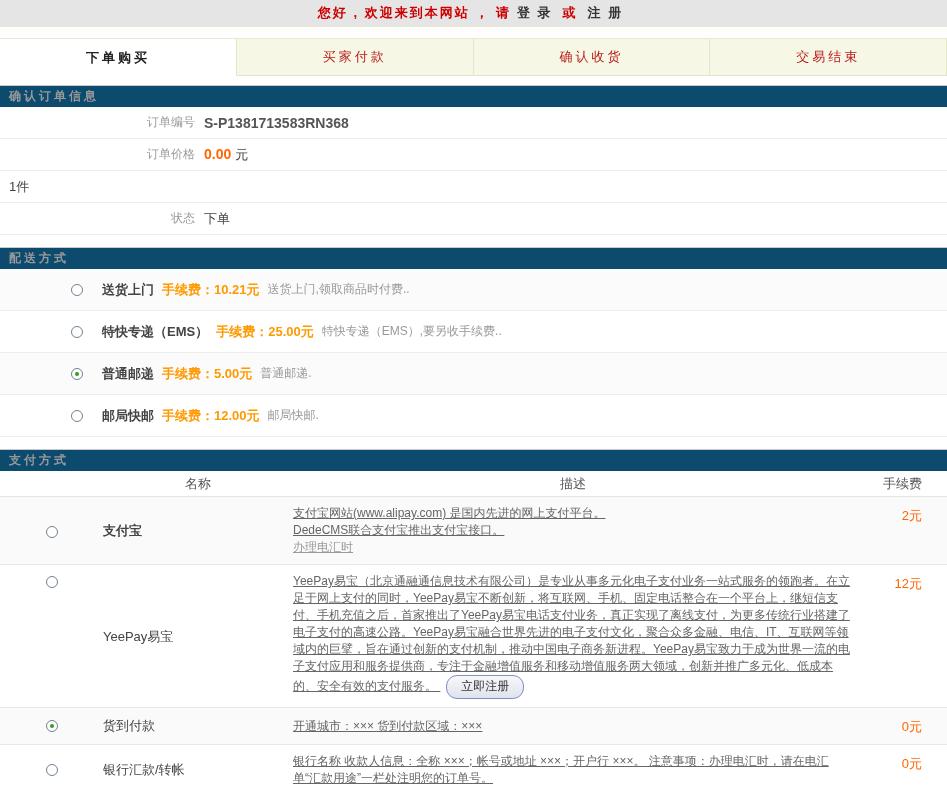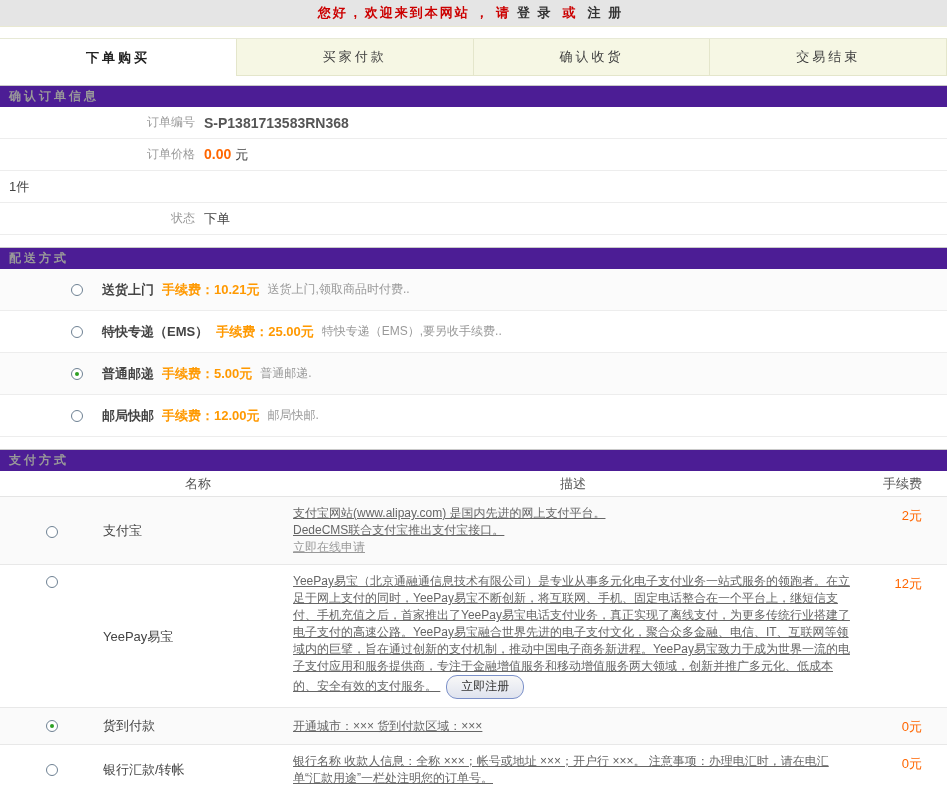--- a/index.html
+++ b/index.html
@@ -11,29 +11,29 @@
             display:flex; align-items:center; justify-content:center;
             font-size:13px; font-weight:bold; letter-spacing:2px; }
   .topbar .red { color:#cc0000; }
   .topbar a { color:#333; text-decoration:none; margin:0 6px; cursor:pointer; }
   .topbar .or { color:#cc0000; margin:0 4px; }
 
   
   .tabs-gap { height:11px; background:#fff; }
   .tabs { height:38px; display:flex; border-top:1px solid #e7e9d6; }
   .tab { flex:1; display:flex; align-items:center; justify-content:center;
-         font-size:13px; letter-spacing:3px; color:#404040;
+         font-size:13px; letter-spacing:3px; color:#b91c1c;
          background:#f6f7e4; border:1px solid #e4e6cb; border-top:none; cursor:pointer; }
   .tab + .tab { border-left:none; }
   .tab.active { background:#fff; border:none; border-right:1px solid #e4e6cb;
                 color:#222; font-weight:bold; }
   .tabs-after { height:9px; background:#fff; }
 
   
-  .sec-head { height:22px; background:#4c1d95; border-top:1px solid #c9c9c9;
+  .sec-head { height:22px; background:#0c4a6e; border-top:1px solid #c9c9c9;
               line-height:21px; padding-left:9px; color:#999; font-weight:bold;
               font-size:12px; letter-spacing:3px; }
 
   
   .info-row { height:32px; display:flex; align-items:center; border-bottom:1px solid #ededed; }
   .info-label { width:195px; text-align:right; color:#999; font-size:12px; }
   .info-value { padding-left:9px; color:#444; font-size:13px; }
   .order-no { font-weight:bold; font-size:14px; color:#555; }
   .price-num { color:#ff6600; font-weight:bold; font-size:14px; margin-right:4px; }
   .sec-gap { height:12px; background:#fff; }
@@ -72,21 +72,21 @@
   .pay-row.v-center .col-fee { padding-top:0; }
 
   .apply-link { color:#999; text-decoration:underline; cursor:pointer; }
   .reg-btn { display:inline-block; margin-left:6px; padding:2px 14px 3px;
              font-size:12px; color:#333; background:linear-gradient(#f8f8f8,#dfe3ee);
              border:1px solid #7b90c9; border-radius:11px; cursor:pointer; vertical-align:middle; }
 
   .alipay-row .col-radio, .bank-row .col-radio { align-items:center; }
   .alipay-row .col-radio, .alipay-row .col-name { display:flex; align-items:center; justify-content:flex-start; }
   .alipay-row .col-radio { justify-content:center; }
-  .alipay-row .col-name { padding-top:0; }
+  .alipay-row .col-name { padding-top:0;font-weight:bold; }
 </style>
 </head>
 <body>
 
 <div class="topbar">
   <span class="red">您好 , 欢迎来到本网站 ， 请</span>
   <a>登 录</a>
   <span class="or">或</span>
   <a>注 册</a>
 </div>
@@ -164,21 +164,21 @@
 </div>
 
 <div class="pay-row shade alipay-row">
   <div class="col-radio">
       <span class="radio"></span>
     </div>
   <div class="col-name">支付宝</div>
   <div class="col-desc">
     <div>支付宝网站(www.alipay.com) 是国内先进的网上支付平台。</div>
     <div>DedeCMS联合支付宝推出支付宝接口。</div>
-    <div><span class="apply-link">立即在线申请</span></div>
+    <div><span class="apply-link">办理电汇时</span></div>
   </div>
   <div class="col-fee">2元</div>
 </div>
 
 <div class="pay-row">
   <div class="col-radio">
       <span class="radio"></span>
     </div>
   <div class="col-name" style="align-self:center;">YeePay易宝</div>
   <div class="col-desc">

